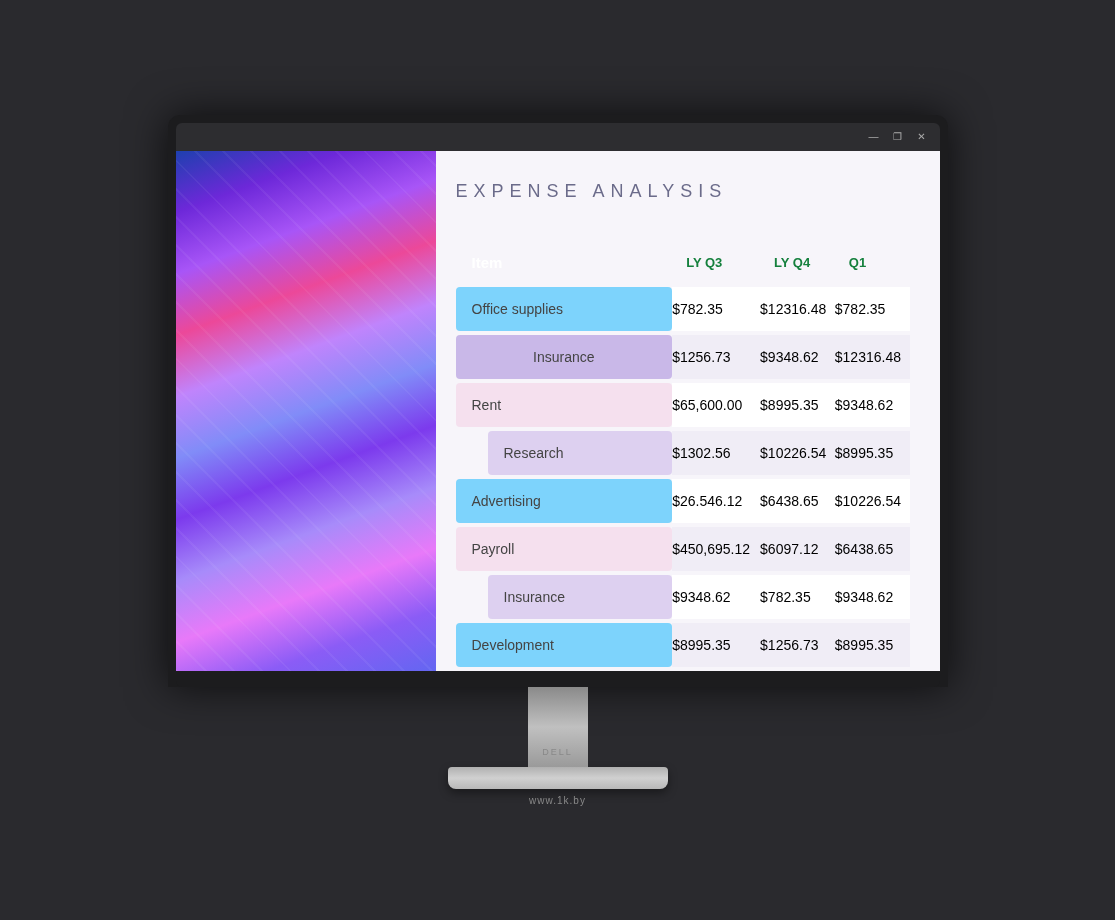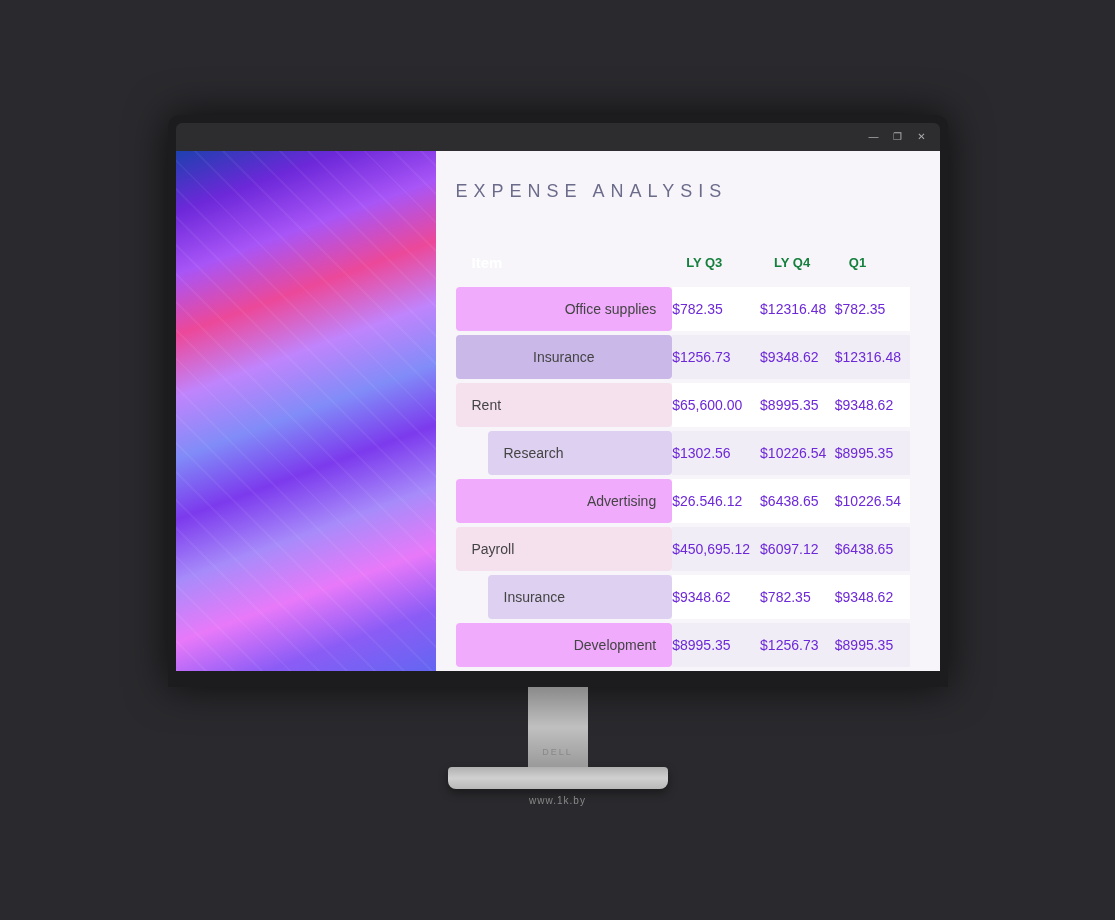--- a/index.html
+++ b/index.html
@@ -152,25 +152,25 @@
       padding: 14px 16px;
       border-radius: 4px;
       font-size: 14px;
       color: #444;
       min-width: 160px;
     }
 
     .value-cell {
       padding: 14px 16px;
       font-size: 14px;
-      color: #6d28d9;
+      color: #000000;
       background: transparent;
     }
 
-    .row-pink { background: #f0abfc; text-align: right; }
+    .row-pink { background: #7dd3fc; }
     .row-purple { background: #c9b8e8; text-align: center; }
     .row-light-pink { background: #f5e0ee; }
     .row-light-purple { background: #ddd0f0; margin-left: 32px; }
 
     .monitor-bezel-bottom {
       background: #1c1c1e;
       height: 16px;
       border-radius: 0 0 6px 6px;
     }
 

